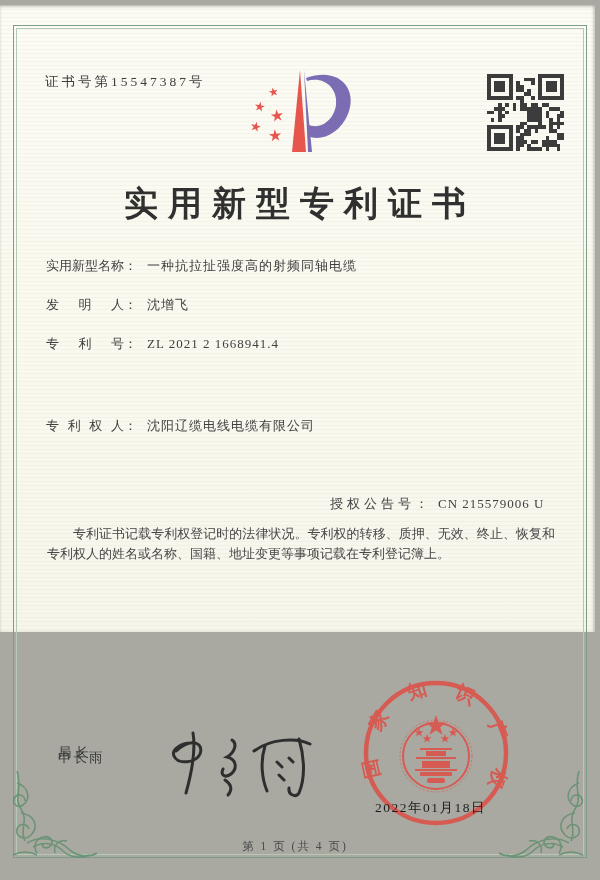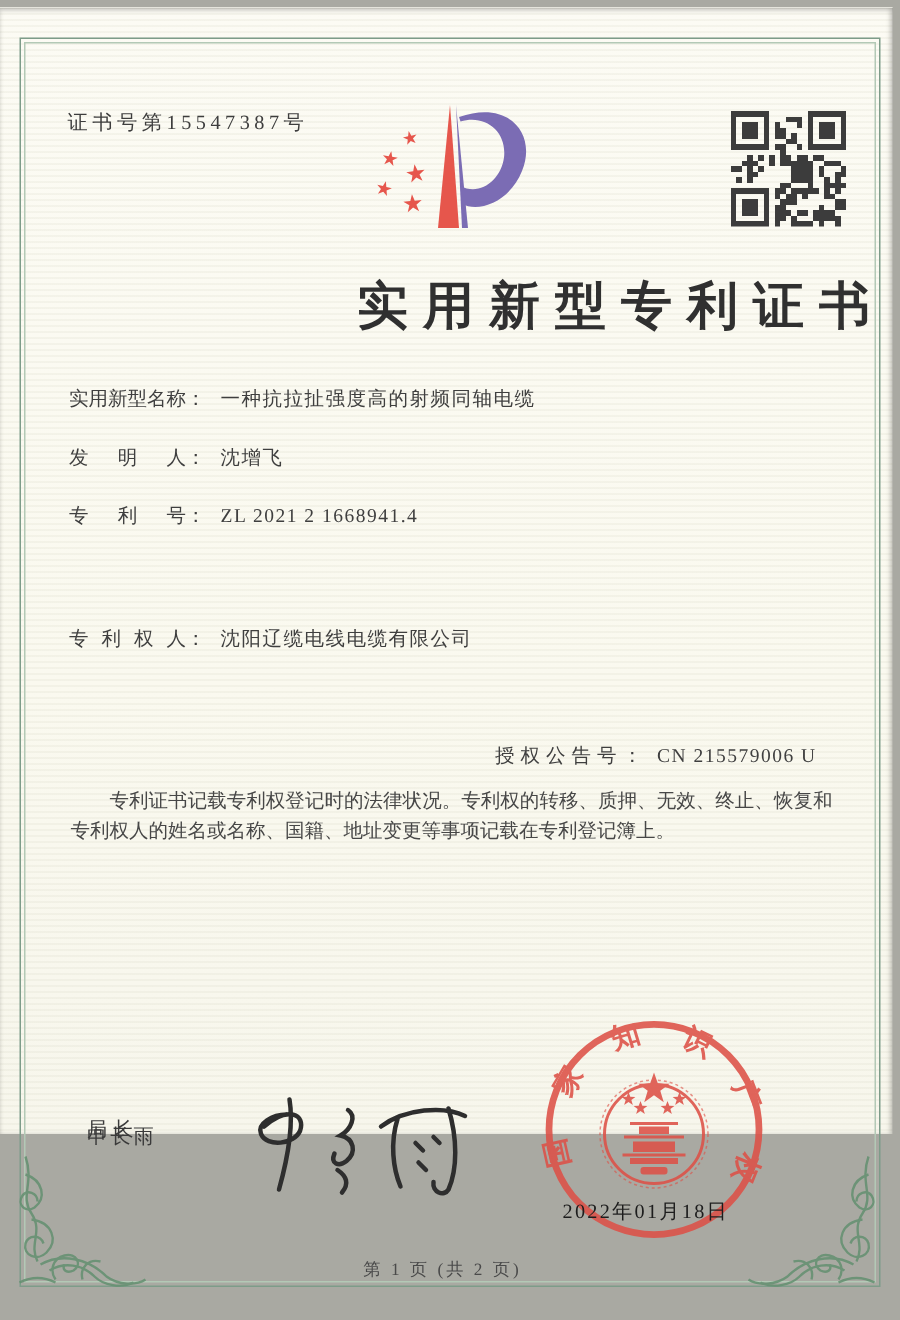--- a/index.html
+++ b/index.html
@@ -1,18 +1,18 @@
 <!DOCTYPE html>
 <html><head>
 <meta charset="utf-8">
 <style>
   * { margin:0; padding:0; box-sizing:border-box; }
   html,body { width:600px; height:880px; overflow:hidden; }
   body { background:#a9a9a2; font-family:"Liberation Serif","DejaVu Serif",serif; }
-  .page { position:relative; width:600px; height:756px; }
+  .page { position:relative; width:600px; height:632px; }
   .paper {
     position:absolute; left:0; top:5px; right:5px; bottom:0;
     background:#fbfaf1;
     background-image:
       repeating-linear-gradient(180deg, rgba(205,205,185,.16) 0 1px, rgba(0,0,0,0) 1px 4px),
       linear-gradient(180deg,#fcfbf4 0%, #faf9ef 60%, #f7f6ec 100%);
     box-shadow: inset 0 2px 3px rgba(0,0,0,.18), inset -2px 0 3px rgba(0,0,0,.14);
   }
   .frame-outer {
     position:absolute; left:13px; top:20px; width:574px; height:833px;
@@ -21,21 +21,21 @@
   .frame-inner {
     position:absolute; left:2px; top:2px; right:2px; bottom:2px;
     border:1px solid #b3c9b6;
   }
   .abs { position:absolute; }
   .cert-no { left:45px; top:68px; font-size:13.5px; letter-spacing:3px; color:#3d3d3d; }
   .logo { left:248px; top:59px; width:110px; height:97px; }
   .qr { left:487px; top:69px; width:77px; height:77px; }
   .qr svg { width:100%; height:100%; fill:#3c3c3c; }
   .title {
-    left:0; right:5px; top:176px; text-align:right;
+    left:0; right:5px; top:176px; text-align:center;
     font-size:34px; letter-spacing:10px; text-indent:10px;
     color:#303030; font-weight:600;
   }
   .field-row { left:46px; font-size:13px; color:#3f3f3f; white-space:nowrap; }
   .fl { display:inline-block; width:78px; text-align:justify; text-align-last:justify; vertical-align:bottom; }
   .fc { display:inline-block; margin-right:10px; }
   .fv { letter-spacing:1px; }
   .grant-no { left:330px; font-size:13px; color:#3f3f3f; white-space:nowrap; }
   .grant-no .fl2 { letter-spacing:4px; }
   .body-text {
@@ -380,16 +380,16 @@
       <path d="M 10,2 C 16,20 6,28 14,40 C 22,52 12,60 18,72"></path>
       <path d="M 10,14 C 22,18 24,30 16,36 C 10,40 4,34 8,28 C 11,24 18,26 18,32"></path>
       <path d="M 14,44 C 28,46 32,58 24,66 C 18,72 8,68 10,60 C 12,54 20,54 22,60"></path>
       <path d="M 20,74 C 34,66 52,70 64,82 C 72,88 84,88 90,84"></path>
       <path d="M 26,78 C 36,72 48,74 56,82 C 62,88 74,90 82,86"></path>
       <path d="M 30,84 C 26,78 28,70 36,68 C 44,66 48,74 42,78 C 38,80 34,78 36,74"></path>
       <path d="M 48,84 C 46,76 52,70 60,72"></path>
       <path d="M 6,86 C 14,82 22,82 30,86"></path>
     </svg>
 
-    <div class="abs footer">第 1 页 (共 2 页)</div>
+    <div class="abs footer">第 1 页 (共 4 页)</div>
 
   </div>
 </div>
 
 </body></html>

